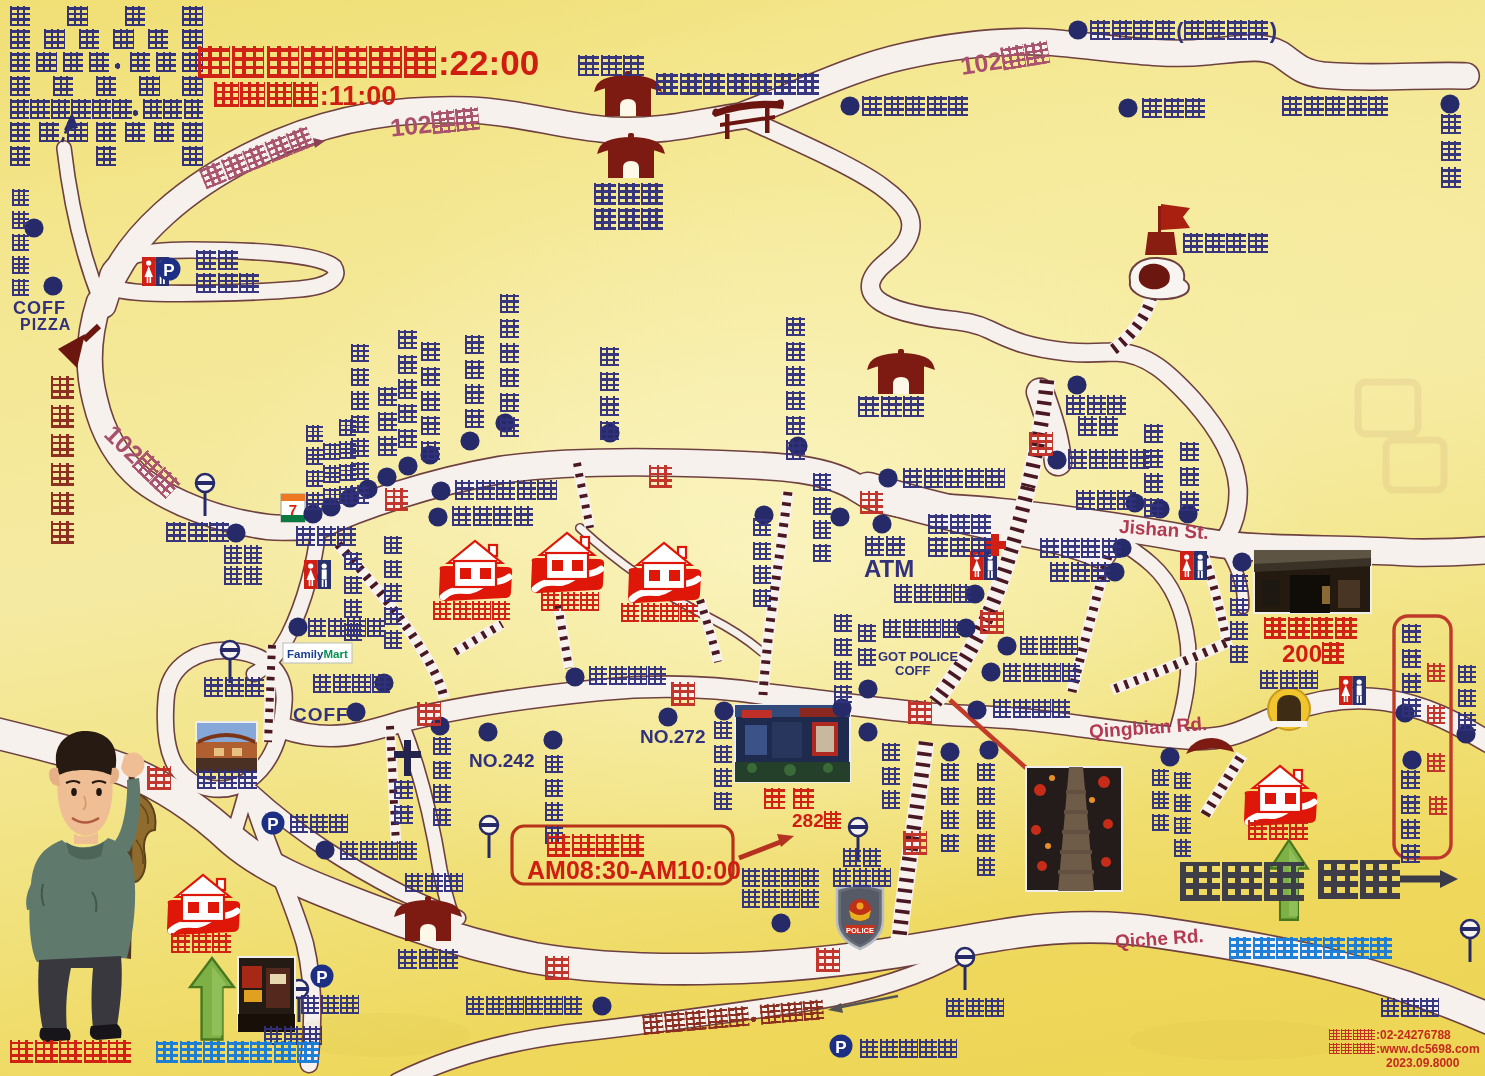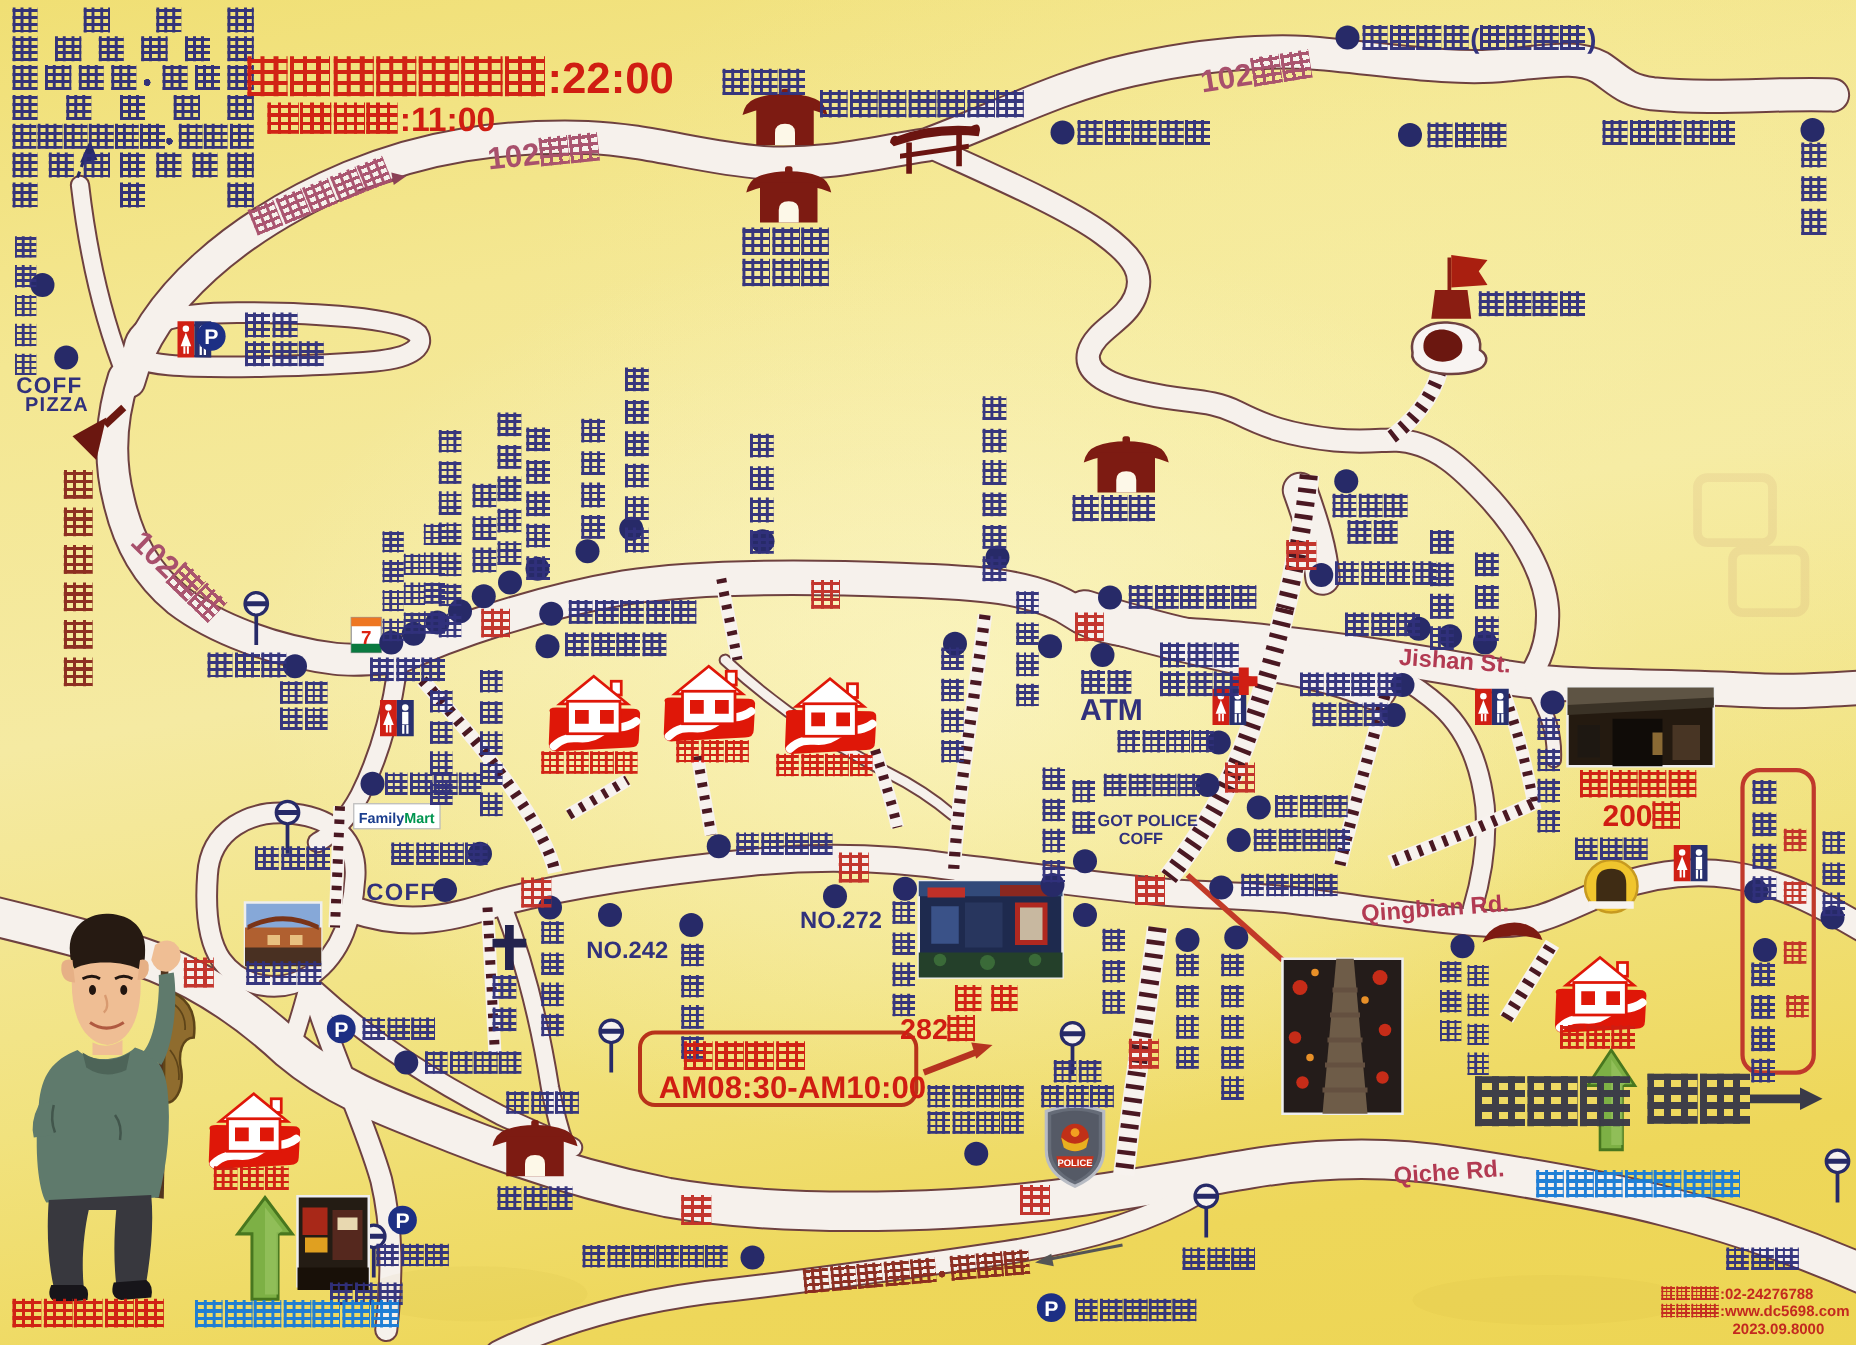--- a/index.html
+++ b/index.html
@@ -543,21 +543,21 @@
 <div class="L navy" style="left:197px;top:769px;font-size:21px;"><i class="c"></i><i class="c"></i><i class="c"></i></div>
 <div class="L navy" style="left:204px;top:677px;font-size:21px;"><i class="c"></i><i class="c"></i><i class="c"></i></div>
 <div class="V navy" style="left:394px;top:780px;font-size:21px;width:24px;"><i class="c"></i><i class="c"></i></div>
 <div class="V navy" style="left:433px;top:737px;font-size:20px;width:23px;"><i class="c"></i><i class="c"></i><i class="c"></i><i class="c"></i></div>
 <div class="L navy" style="left:469px;top:751px;font-size:19px;">NO.242</div>
 <div class="V navy" style="left:545px;top:755px;font-size:20px;width:23px;"><i class="c"></i><i class="c"></i><i class="c"></i><i class="c"></i></div>
 <div class="L navy" style="left:589px;top:666px;font-size:20px;"><i class="c"></i><i class="c"></i><i class="c"></i><i class="c"></i></div>
 <div class="L navy" style="left:640px;top:727px;font-size:19px;">NO.272</div>
 <div class="V navy" style="left:714px;top:721px;font-size:20px;width:23px;"><i class="c"></i><i class="c"></i><i class="c"></i><i class="c"></i></div>
 <div class="L red" style="left:764px;top:787px;font-size:23px;"><i class="c"></i> <i class="c"></i></div>
-<div class="L red" style="left:720px;top:811px;font-size:23px;">282<i class="c"></i></div>
+<div class="L red" style="left:792px;top:811px;font-size:19px;">282<i class="c"></i></div>
 <div class="V navy" style="left:882px;top:743px;font-size:20px;width:23px;"><i class="c"></i><i class="c"></i><i class="c"></i></div>
 <div class="V navy" style="left:941px;top:763px;font-size:20px;width:23px;"><i class="c"></i><i class="c"></i><i class="c"></i><i class="c"></i></div>
 <div class="V navy" style="left:977px;top:763px;font-size:20px;width:23px;"><i class="c"></i><i class="c"></i><i class="c"></i><i class="c"></i><i class="c"></i></div>
 <div class="L navy" style="left:843px;top:848px;font-size:20px;"><i class="c"></i><i class="c"></i></div>
 <div class="L navy" style="left:833px;top:868px;font-size:20px;"><i class="c"></i><i class="c"></i><i class="c"></i></div>
 <div class="L navy" style="left:742px;top:868px;font-size:20px;"><i class="c"></i><i class="c"></i><i class="c"></i><i class="c"></i></div>
 <div class="L navy" style="left:742px;top:889px;font-size:20px;"><i class="c"></i><i class="c"></i><i class="c"></i><i class="c"></i></div>
 <div class="L navy" style="left:340px;top:841px;font-size:20px;"><i class="c"></i><i class="c"></i><i class="c"></i><i class="c"></i></div>
 <div class="L navy" style="left:290px;top:814px;font-size:20px;"><i class="c"></i><i class="c"></i><i class="c"></i></div>
 <div class="L navy" style="left:405px;top:873px;font-size:20px;"><i class="c"></i><i class="c"></i><i class="c"></i></div>

